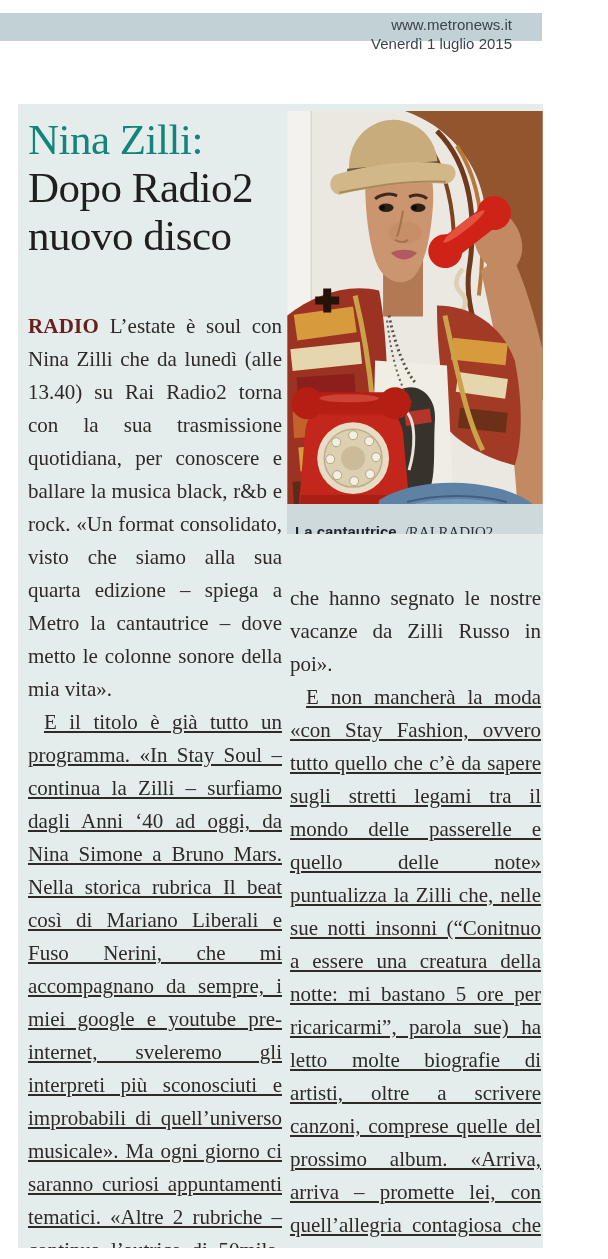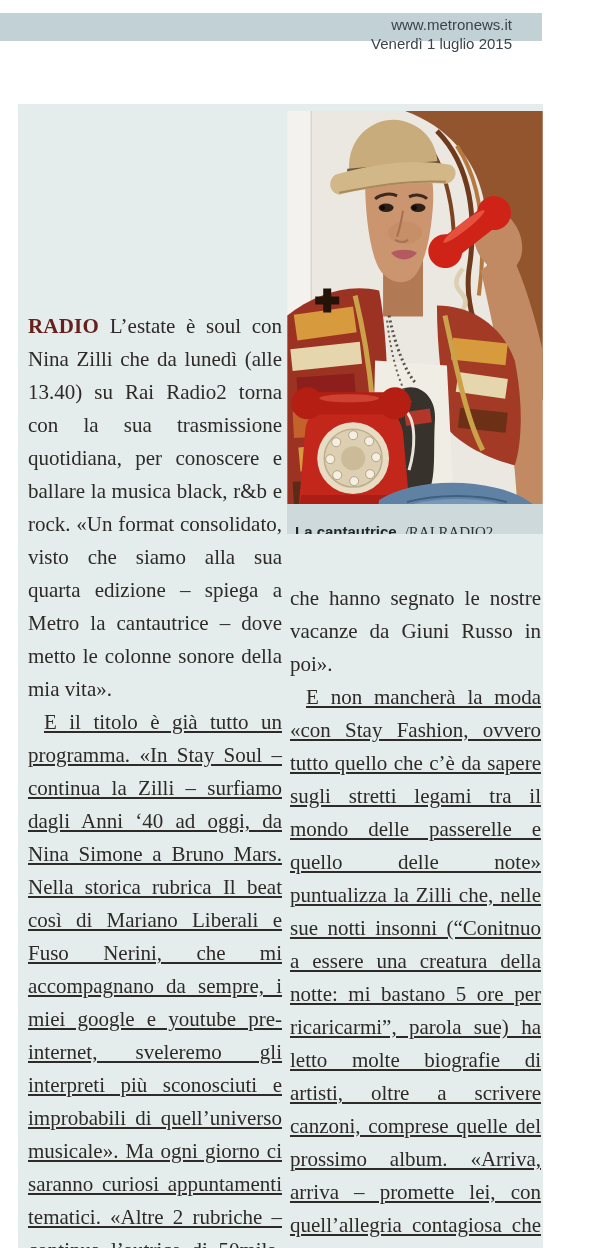--- a/index.html
+++ b/index.html
@@ -51,20 +51,25 @@
 </head>
 <body>
 
 <div class="header-bar">
   <div>www.metronews.it</div>
   <div>Venerdì 1 luglio 2015</div>
 </div>
 
 <div class="article">
 
+  <div class="headline">
+    <div class="accent">Nina Zilli:</div>
+    <div>Dopo Radio2</div>
+    <div>nuovo disco</div>
+  </div>
 
   <div class="photo">
     <svg viewBox="0 0 256 417">
 
       <rect width="256" height="417" fill="#ebe8e2"></rect>
       <rect x="0" y="0" width="24" height="417" fill="#f4f2ee"></rect>
       <line x1="24" y1="0" x2="24" y2="417" stroke="#d9d5cd" stroke-width="1.5"></line>
 
       <g>
         <path d="M118,0 L256,0 L256,290 C240,260 215,235 205,200 C196,168 204,120 196,85 C188,48 160,15 118,0 Z" fill="#93552e"></path>
@@ -170,17 +175,17 @@
   <div class="caption">
     <span class="cap-title">La cantautrice.</span><span class="cap-credit"> /RAI RADIO2</span>
   </div>
 
   <div class="bodycol col1">
     <p><span class="kicker">RADIO</span><span> L’estate è soul con Nina Zilli che da lunedì (alle 13.40) su Rai Radio2 torna con la sua trasmissione quotidiana, per conoscere e ballare la musica black, r&amp;b e rock. «Un format consolidato, visto che siamo alla sua quarta edizione – spiega a Metro la cantautrice – dove metto le colonne sonore della mia vita».</span></p>
     <p class="indent">E il titolo è già tutto un programma. «In Stay Soul – continua la Zilli – surfiamo dagli Anni ‘40 ad oggi, da Nina Simone a Bruno Mars. Nella storica rubrica Il beat così di Mariano Liberali e Fuso Nerini, che mi accompagnano da sempre, i miei google e youtube pre-internet, sveleremo gli interpreti più sconosciuti e improbabili di quell’universo musicale». Ma ogni giorno ci saranno curiosi appuntamenti tematici. «Altre 2 rubriche – continua l’autrice di 50mila, L’uomo che amava le donne e altre hit – ci terranno compagnia: Soul Food &amp; Drink, una canzone dedicata a un piatto o a un cocktail, e Un Disco per l’Estate, con i brani</p>
   </div>
 
   <div class="bodycol col2">
-    <p>che hanno segnato le nostre vacanze da Giuni Russo in poi».</p>
+    <p>che hanno segnato le nostre vacanze da Zilli Russo in poi».</p>
     <p class="indent"><span>E non mancherà la moda «con Stay Fashion, ovvero tutto quello che c’è da sapere sugli stretti legami tra il mondo delle passerelle e quello delle note» puntualizza la Zilli che, nelle sue notti insonni (“Conitnuo a essere una creatura della notte: mi bastano 5 ore per ricaricarmi”, parola sue) ha letto molte biografie di artisti, oltre a scrivere canzoni, comprese quelle del prossimo album. «Arriva, arriva – promette lei, con quell’allegria contagiosa che le calza a pennello – per il prossimo anno! Ho iniziato a scrivere, ma mi ci vuole più tempo rispetto ai miei colleghi, perché curo io pure gli arrangiamenti e il resto». </span><span class="signature">ORI. CIC.</span></p>
   </div>
 
 </div>
 
 </body></html>

